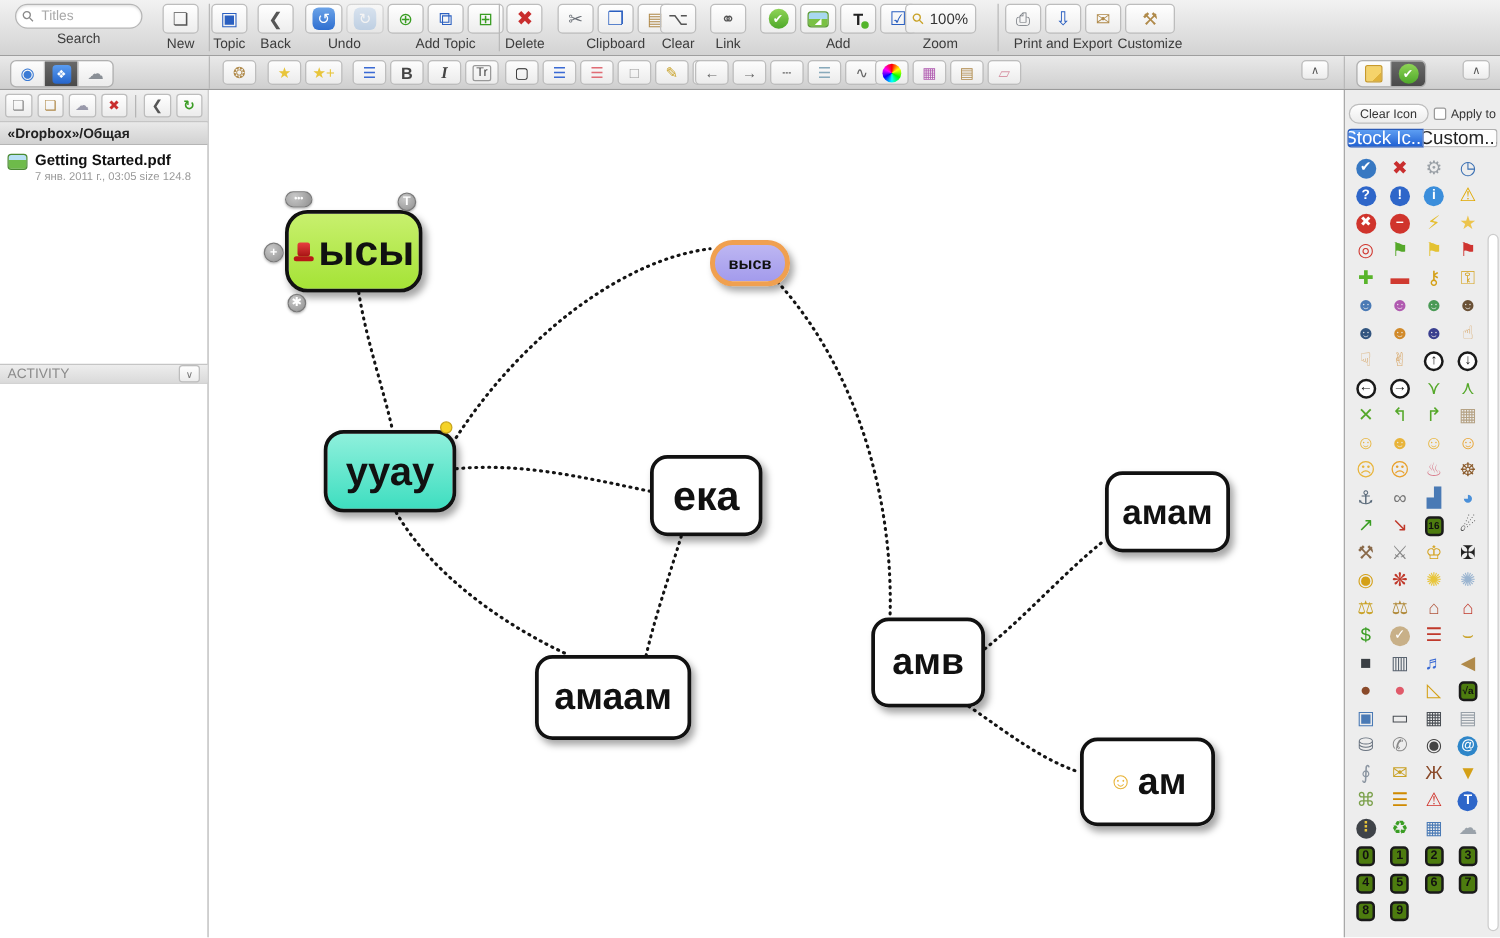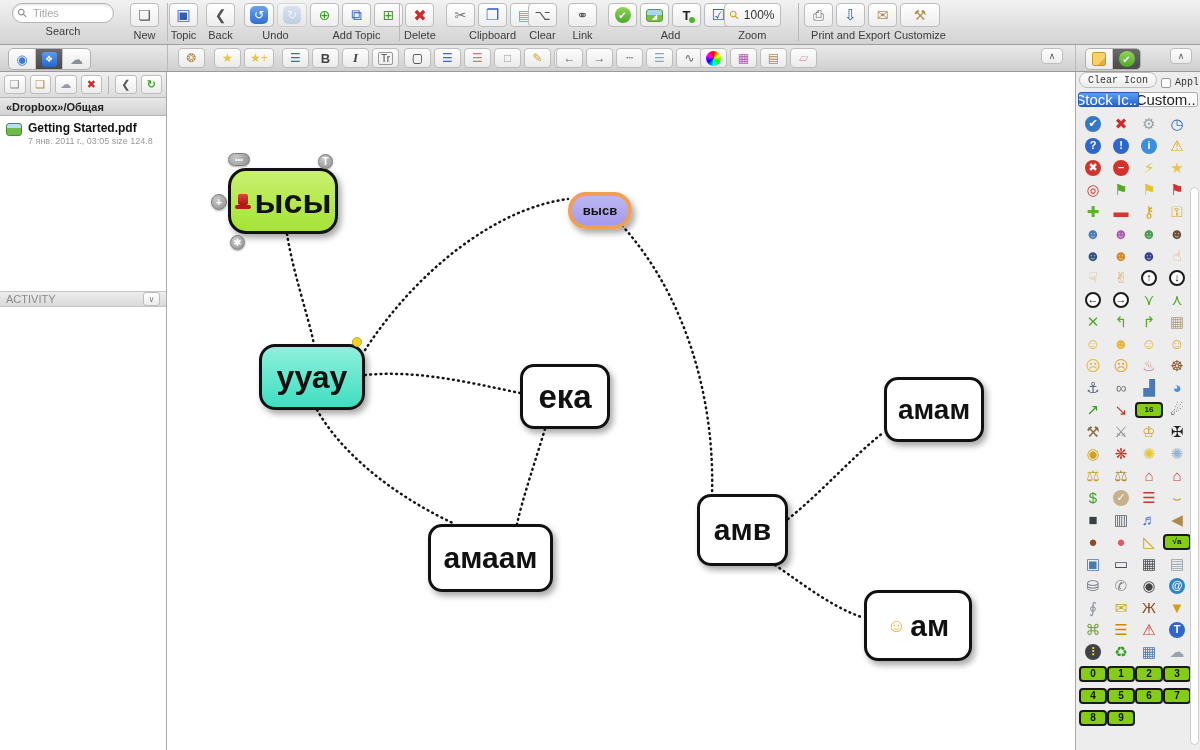--- a/index.html
+++ b/index.html
@@ -70,33 +70,33 @@
   .mm-node { position:absolute; display:flex; align-items:center; justify-content:center; gap:4px; font-weight:bold; color:#111; z-index:2; }
   .hat { position:relative; width:16px; height:16px; flex:none; }
   .hat::before { content:""; position:absolute; top:1px; left:3px; width:10px; height:11px; background:linear-gradient(180deg,#e84040,#a81414); border-radius:2px; }
   .hat::after { content:""; position:absolute; bottom:0; left:0; width:16px; height:4px; background:#b81818; border-radius:2px; }
   .smile { font-size:19px; color:#e8b43a; font-weight:normal; flex:none; }
   .handle { position:absolute; z-index:3; background:radial-gradient(circle at 35% 30%,#c8c8c8,#909090); border:1px solid #7a7a7a; color:#fff; display:flex; align-items:center; justify-content:center; font-weight:bold; box-shadow:0 1px 2px rgba(0,0,0,.3); }
   .ydot { position:absolute; z-index:4; width:10px; height:10px; border-radius:50%; background:#f5d327; border:1px solid #c8a51d; }
 
   
   .right-panel { width:125px; flex:none; border-left:1px solid #a9a9a9; background:#ededed; position:relative; display:flex; flex-direction:column; }
-  .rp-row1 { display:flex; align-items:flex-end; gap:4px; padding:0 2px 2px 3px;font-family:Liberation Mono, monospace; }
+  .rp-row1 { display:flex; align-items:center; gap:4px; padding:11px 2px 2px 3px; }
   .clear-btn { height:16px; padding:0 8px; border:1px solid #bdbdbd; border-radius:8px; background:linear-gradient(180deg,#fff,#ececec); font-size:10px; color:#333; display:flex; align-items:center; white-space:nowrap; }
   .cb { width:10px; height:10px; border:1px solid #9a9a9a; border-radius:2px; background:#fff; flex:none; }
   .cb-label { font-size:10px; color:#333; white-space:nowrap; overflow:hidden; }
   .rp-tabs { display:flex; padding:2px 2px 3px 2px; }
   .rp-tab { flex:1; height:15px; display:flex; align-items:center; justify-content:center; font-size:15px; border:1px solid #b0b0b0; background:#fdfdfd; color:#222; white-space:nowrap; overflow:hidden; }
   .rp-tab.active { background:linear-gradient(180deg,#5d9ef2,#2161d3); color:#fff; border-color:#2a5ab8; border-radius:3px 0 0 3px; }
   .rp-tab:last-child { border-radius:0 3px 3px 0; border-left:none; }
   .icon-grid { flex:1; display:grid; grid-template-columns:repeat(4,1fr); align-content:start; row-gap:1px; padding:3px 12px 3px 3px; }
   .ic { height:21px; display:flex; align-items:center; justify-content:center; font-size:15px; line-height:1; }
   .ic .bdg { width:16px; height:16px; border-radius:50%; display:flex; align-items:center; justify-content:center; font-size:11px; font-weight:bold; color:#fff; }
   .ic .ring { width:16px; height:16px; border:2px solid #1a1a1a; border-radius:50%; background:#fff; display:flex; align-items:center; justify-content:center; font-size:11px; font-weight:bold; color:#111; }
-  .ic .digit { width:28px; height:16px; border:2px solid #1a1a1a; border-radius:4px; background:#84cc16; display:flex; align-items:center; justify-content:center; font-size:10px; font-weight:bold; color:#111; }
+  .ic .digit { width:15px; height:16px; border:2px solid #1a1a1a; border-radius:4px; background:#4d7c0f; display:flex; align-items:center; justify-content:center; font-size:10px; font-weight:bold; color:#111; }
   .rp-scroll { position:absolute; right:1px; top:115px; bottom:5px; width:9px; background:#fff; border:1px solid #ccc; border-radius:5px; }
 </style>
 </head>
 <body>
 
 <div class="app">
 
   <div class="toolbar1">
     <div class="tb-group" style="left:12px">
       <div class="searchwrap">

